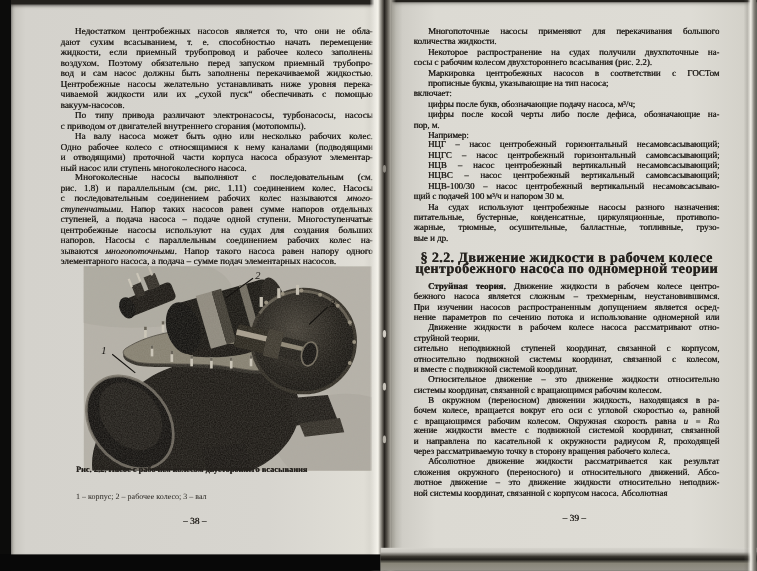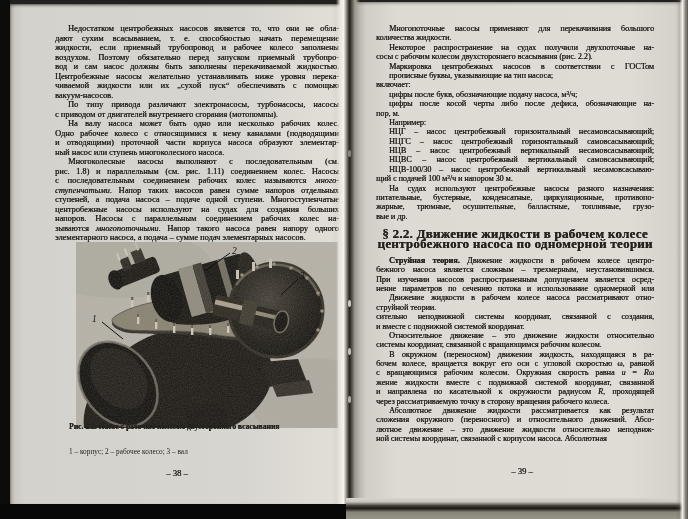--- a/index.html
+++ b/index.html
@@ -249,21 +249,22 @@
           <div class="hline">§ 2.2. Движение жидкости в рабочем колесе</div>
           <div class="hline">центробежного насоса по одномерной теории</div>
         </div>
       <div id="right-text-bottom">
           <div class="line ind"><b>Струйная теория.</b> Движение жидкости в рабочем колесе центро-</div>
           <div class="line">бежного насоса является сложным – трехмерным, неустановившимся.</div>
           <div class="line">При изучении насосов распространенным допущением является осред-</div>
           <div class="line">нение параметров по сечению потока и использование одномерной или</div>
           <div class="line ind">Движение жидкости в рабочем колесе насоса рассматривают отно-</div>
           <div class="line last">струйной теории.</div>
-          <div class="line">сительно неподвижной системы координат, связанной с создания,</div>
+          <div class="line">сительно неподвижной ступеней координат, связанной с корпусом,</div>
+          <div class="line">относительно подвижной системы координат, связанной с колесом,</div>
           <div class="line last">и вместе с подвижной системой координат.</div>
           <div class="line ind">Относительное движение – это движение жидкости относительно</div>
           <div class="line last">системы координат, связанной с вращающимся рабочим колесом.</div>
           <div class="line ind">В окружном (переносном) движении жидкость, находящаяся в ра-</div>
           <div class="line">бочем колесе, вращается вокруг его оси с угловой скоростью ω, равной</div>
           <div class="line">с вращающимся рабочим колесом. Окружная скорость равна <i>u</i> = <i>R</i>ω</div>
           <div class="line">жение жидкости вместе с подвижной системой координат, связанной</div>
           <div class="line">и направлена по касательной к окружности радиусом <i>R</i>, проходящей</div>
           <div class="line last">через рассматриваемую точку в сторону вращения рабочего колеса.</div>
           <div class="line ind">Абсолютное движение жидкости рассматривается как результат</div>

